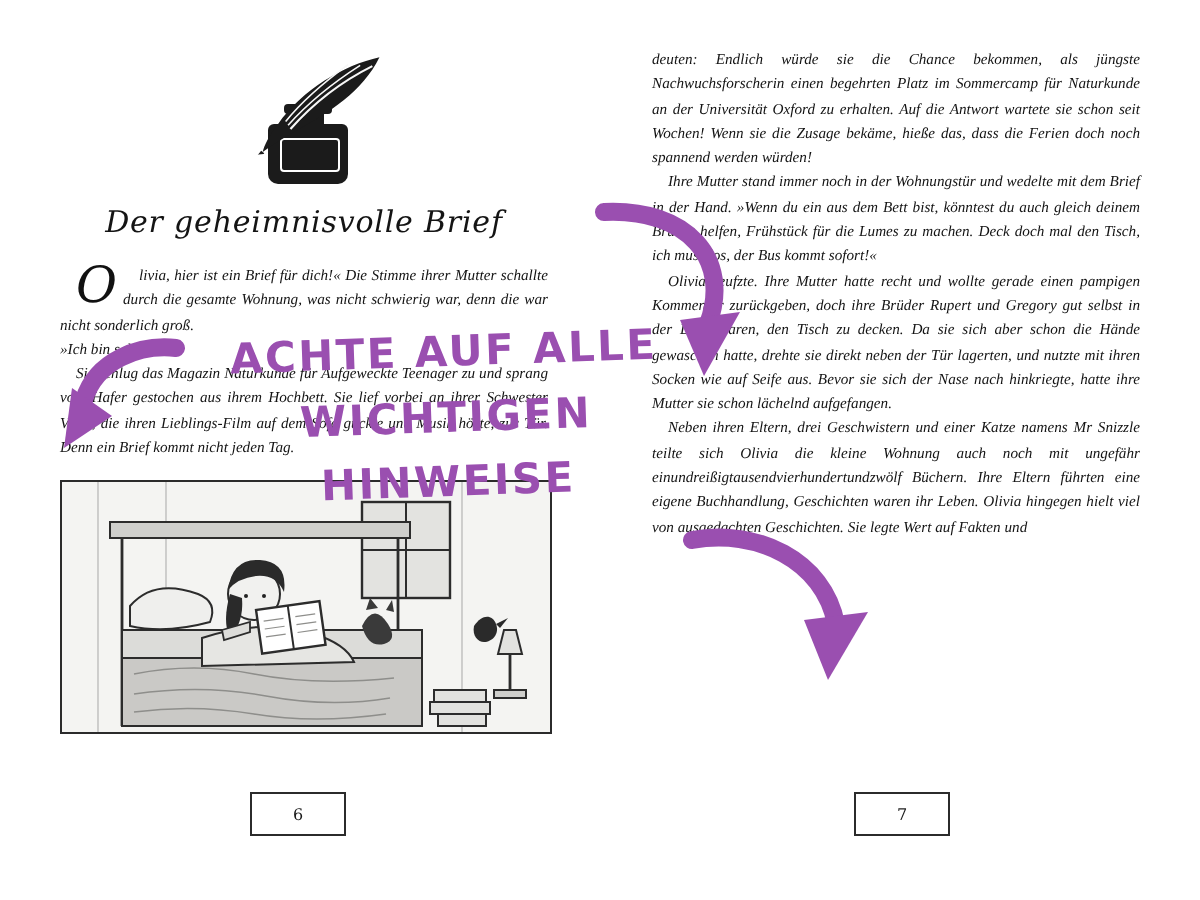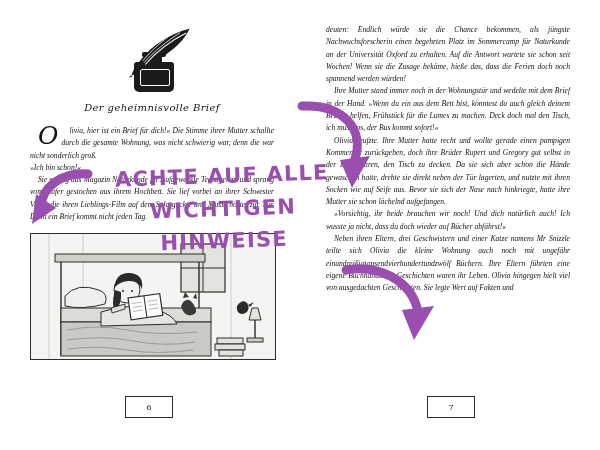--- a/index.html
+++ b/index.html
@@ -92,21 +92,21 @@
     height: 44px;
     transform: rotate(-6deg);
   }
   .quill svg { display: block; }
 
   
   .chapter-title {
     text-align: center;
     font-family: "DejaVu Serif", serif;
     font-style: italic;
-    font-size: 10px;
+    font-size: 15px;
     letter-spacing: 0.4px;
     color: #141414;
     margin-top: 10px;
     margin-bottom: 12px;
   }
 
   
   .body-text {
     font-size: 7.6px;
     line-height: 1.62;
@@ -294,21 +294,20 @@
     </div>
 
     <div class="folio folio-left">6</div>
   </div>
 
   <div class="page page-right">
     <div class="body-text">
       <p class="noindent">deuten: Endlich würde sie die Chance bekommen, als jüngste Nachwuchsforscherin einen begehrten Platz im Sommercamp für Naturkunde an der Universität Oxford zu erhalten. Auf die Antwort wartete sie schon seit Wochen! Wenn sie die Zusage bekäme, hieße das, dass die Ferien doch noch spannend werden würden!</p>
       <p>Ihre Mutter stand immer noch in der Wohnungstür und wedelte mit dem Brief in der Hand. »Wenn du ein aus dem Bett bist, könntest du auch gleich deinem Bruder helfen, Frühstück für die Lumes zu machen. Deck doch mal den Tisch, ich muss los, der Bus kommt sofort!«</p>
       <p>Olivia seufzte. Ihre Mutter hatte recht und wollte gerade einen pampigen Kommentar zurückgeben, doch ihre Brüder Rupert und Gregory gut selbst in der Lage waren, den Tisch zu decken. Da sie sich aber schon die Hände gewaschen hatte, drehte sie direkt neben der Tür lagerten, und nutzte mit ihren Socken wie auf Seife aus. Bevor sie sich der Nase nach hinkriegte, hatte ihre Mutter sie schon lächelnd aufgefangen.</p>
-      <p>»Vorsichtig, ihr beide brauchen wir noch! Und dich natürlich auch! Ich wusste ja nicht, dass du doch wieder auf Bücher abfährst!«</p>
       <p>Neben ihren Eltern, drei Geschwistern und einer Katze namens Mr Snizzle teilte sich Olivia die kleine Wohnung auch noch mit ungefähr einundreißigtausendvierhundertundzwölf Büchern. Ihre Eltern führten eine eigene Buchhandlung, Geschichten waren ihr Leben. Olivia hingegen hielt viel von ausgedachten Geschichten. Sie legte Wert auf Fakten und</p>
     </div>
 
     <div class="folio folio-right">7</div>
   </div>
 </div>
 
 <div class="overlay">
 
   <div class="overlay-text">

